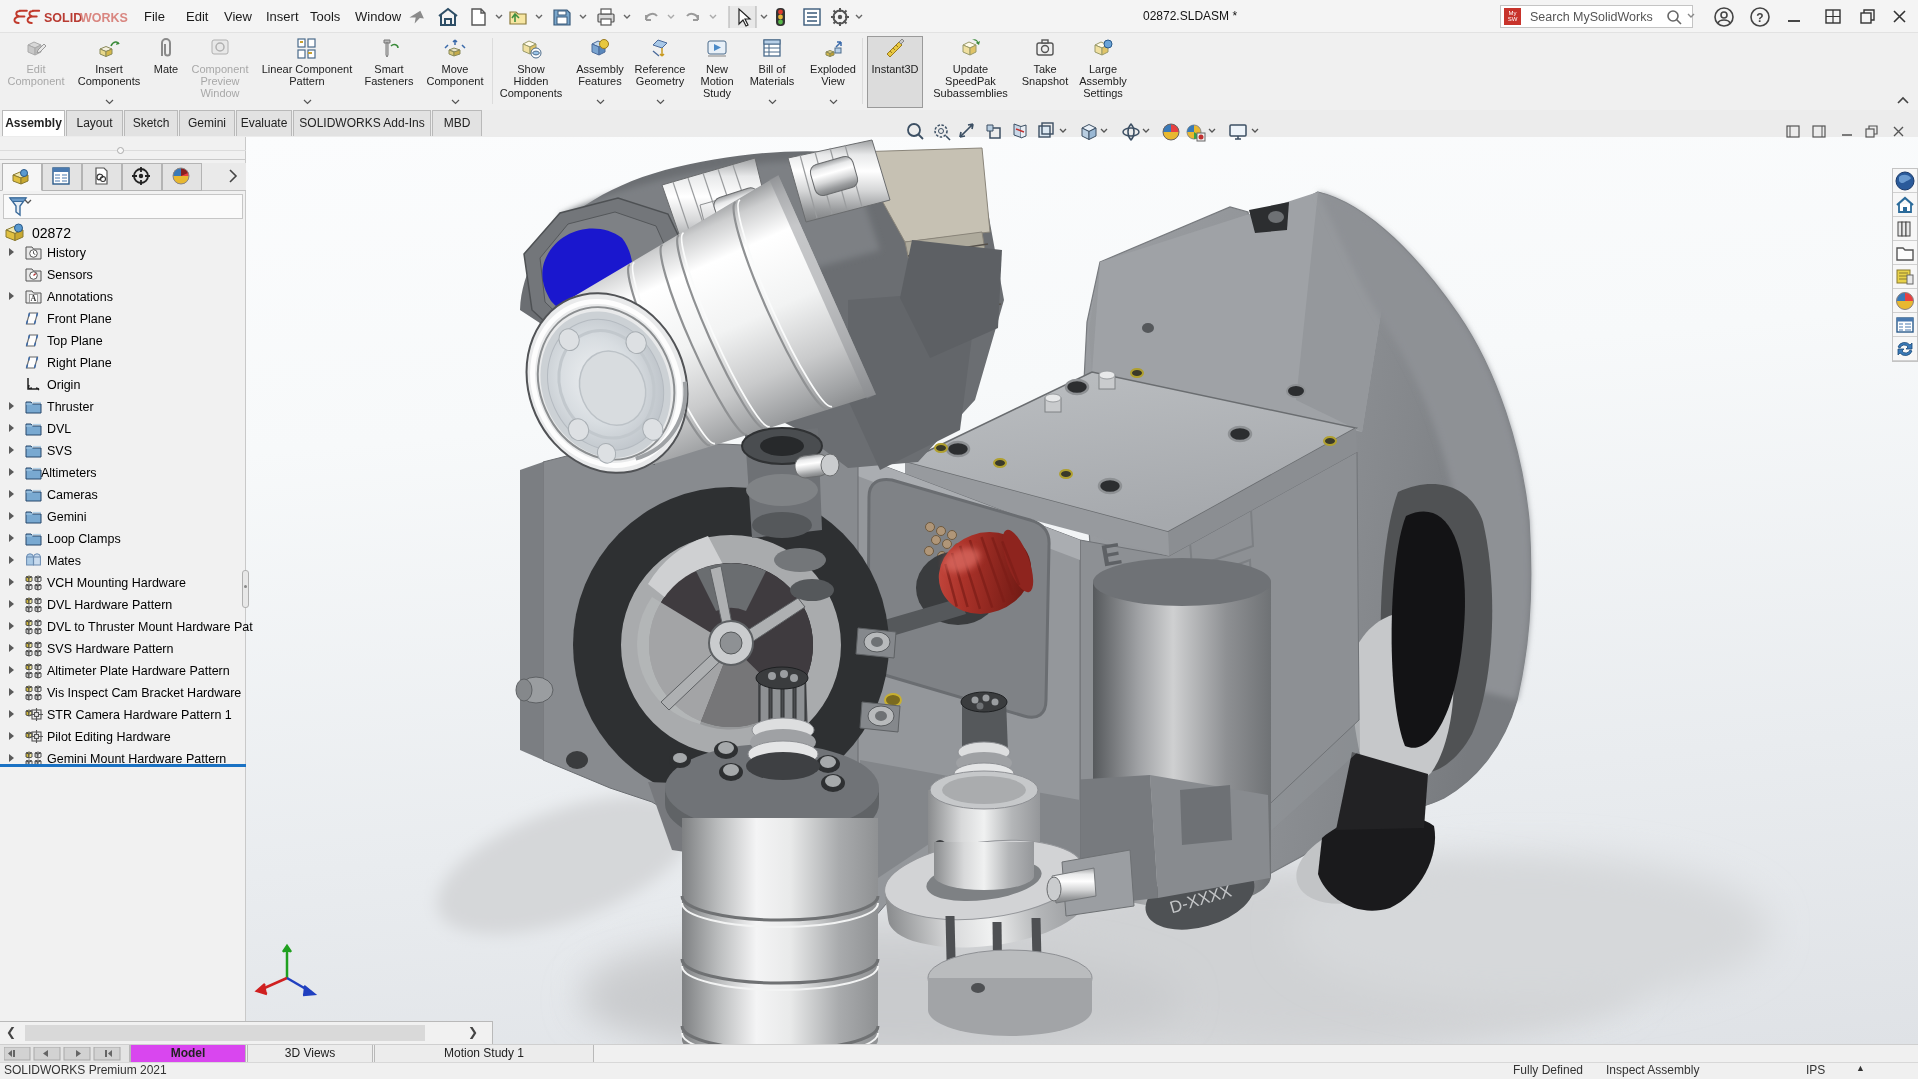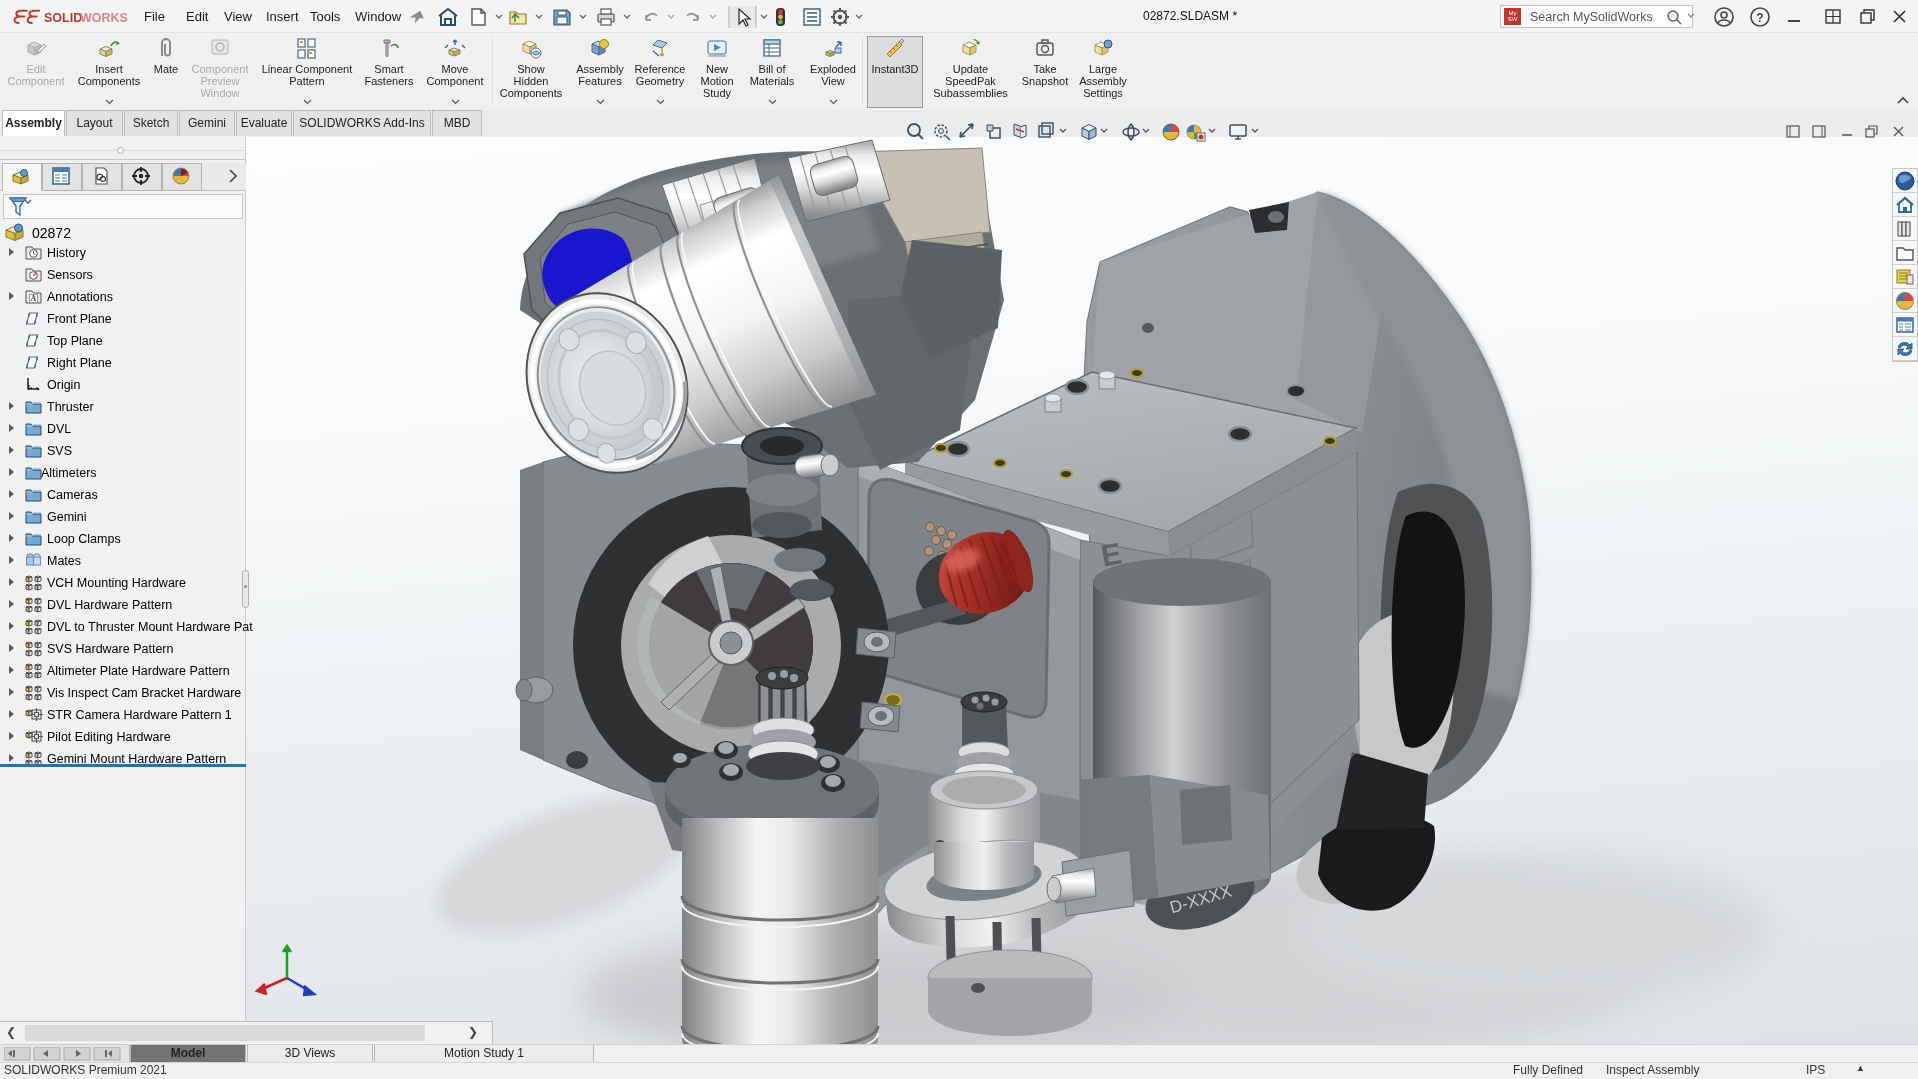--- a/index.html
+++ b/index.html
@@ -16,21 +16,21 @@
 .dtab.sel { background:#ffffff; font-weight:bold; }
 #viewport { position:absolute; left:246px; top:137px; width:1672px; height:909px;
   background:linear-gradient(175deg, #fbfcfd 0%, #f7f9fa 30%, #e9ecef 70%, #dfe2e6 100%); }
 #lpanel { position:absolute; left:0; top:137px; width:246px; height:884px; background:#f1f1f1; border-right:1px solid #c9c9c9; }
 .trow { position:absolute; left:0; width:246px; height:22px; font-size:12.5px; color:#000; }
 .trow .arr { position:absolute; left:9px; top:5px; width:0; height:0; border-left:5px solid #5a5a5a; border-top:4px solid transparent; border-bottom:4px solid transparent; }
 .trow .lbl { position:absolute; top:3px; white-space:nowrap; }
 #scrollstrip { position:absolute; left:0; top:1021px; width:493px; height:23px; background:#f1f1f1; border-top:1px solid #b9b9b9; border-right:1px solid #b9b9b9;}
 #bottabs { position:absolute; left:0; top:1044px; width:1918px; height:18px; background:#f0f0f0; border-top:1px solid #cfcfcf;}
 .btab { position:absolute; top:0; height:18px; background:#ececec; border:1px solid #b9b9b9; border-top:none; font-size:12px; text-align:center; line-height:16px; color:#222;}
-.btab.sel { background:#737373; font-weight:bold; }
+.btab.sel { background:#d946ef; font-weight:bold; }
 #statusbar { position:absolute; left:0; top:1062px; width:1918px; height:17px; background:#f0f0f0; border-top:1px solid #d8d8d8; font-size:12px; color:#333; }
 #taskpane { position:absolute; left:1892px; top:168px; width:26px; height:194px; background:#f7f7f7; border:1px solid #c4c4c4; }
 .tpc { position:absolute; left:0; width:24px; height:24px; border-bottom:1px solid #d0d0d0; }
 </style>
 </head>
 <body>
 
 <div id="titlebar">
   <svg class="abs" style="left:8px;top:5px" width="220" height="24" viewBox="0 0 220 24">
     <g fill="none" stroke="#c0392b" stroke-width="2.4" stroke-linecap="round" transform="scale(0.82) translate(2,3)">

